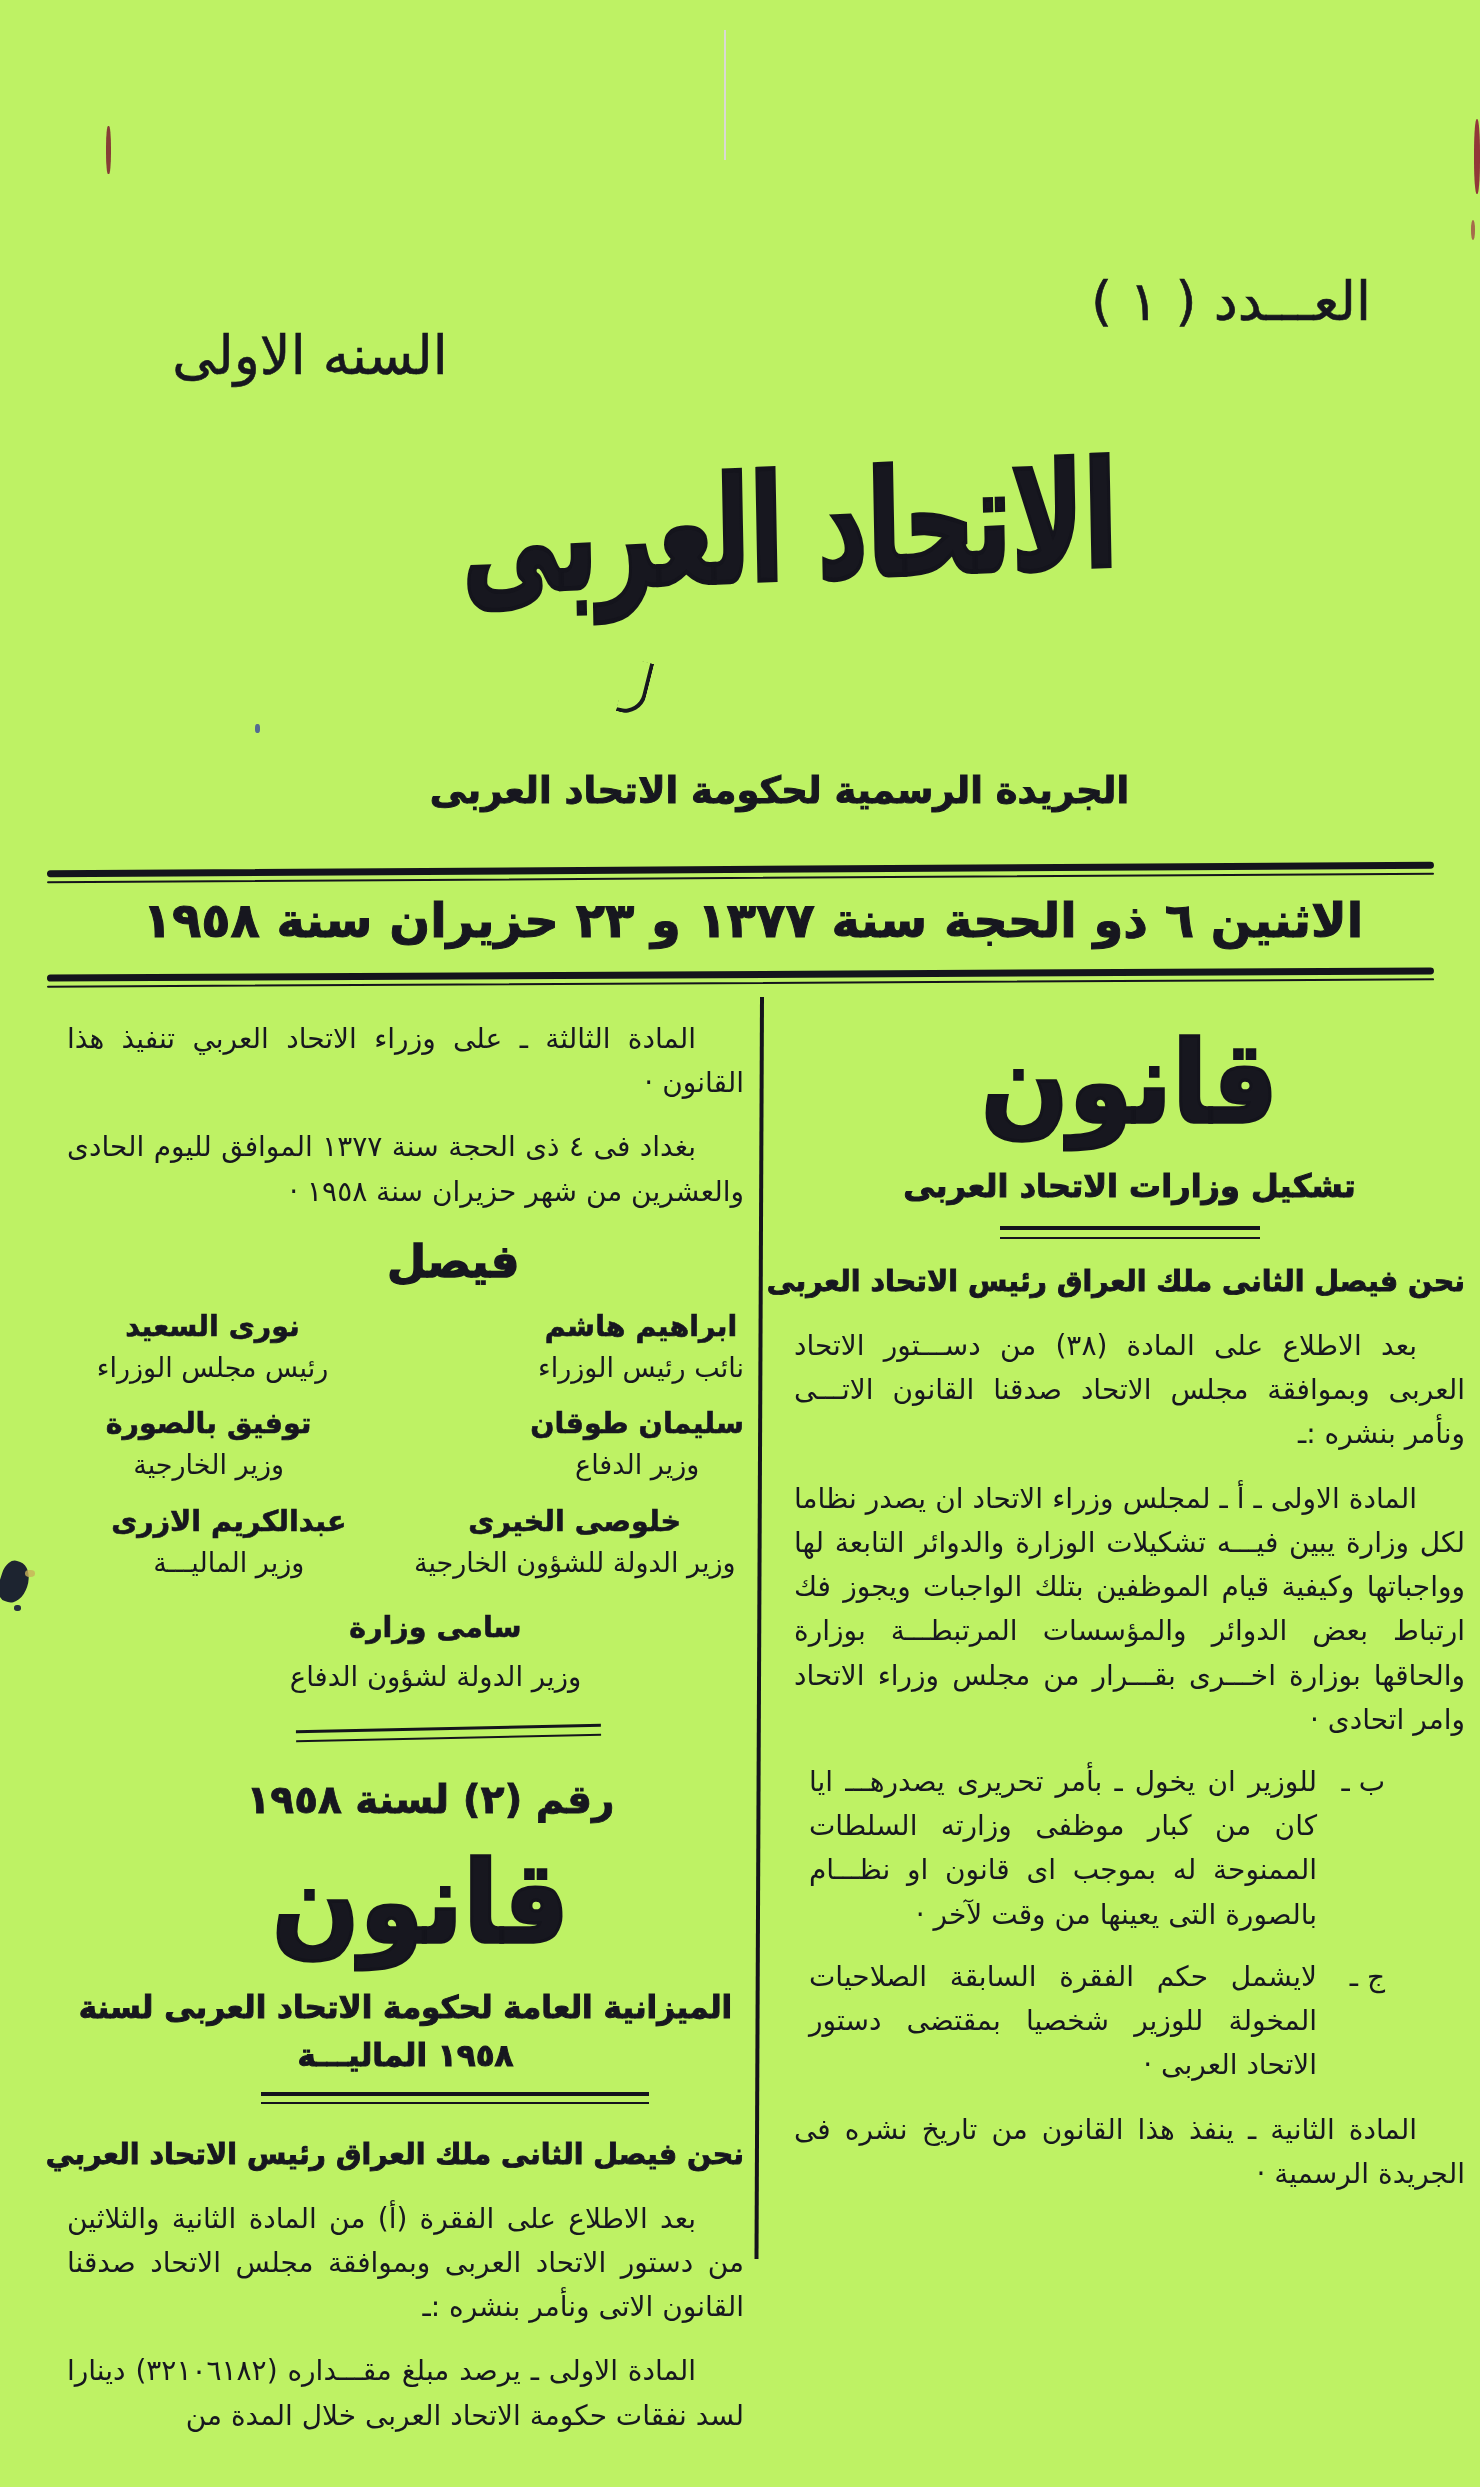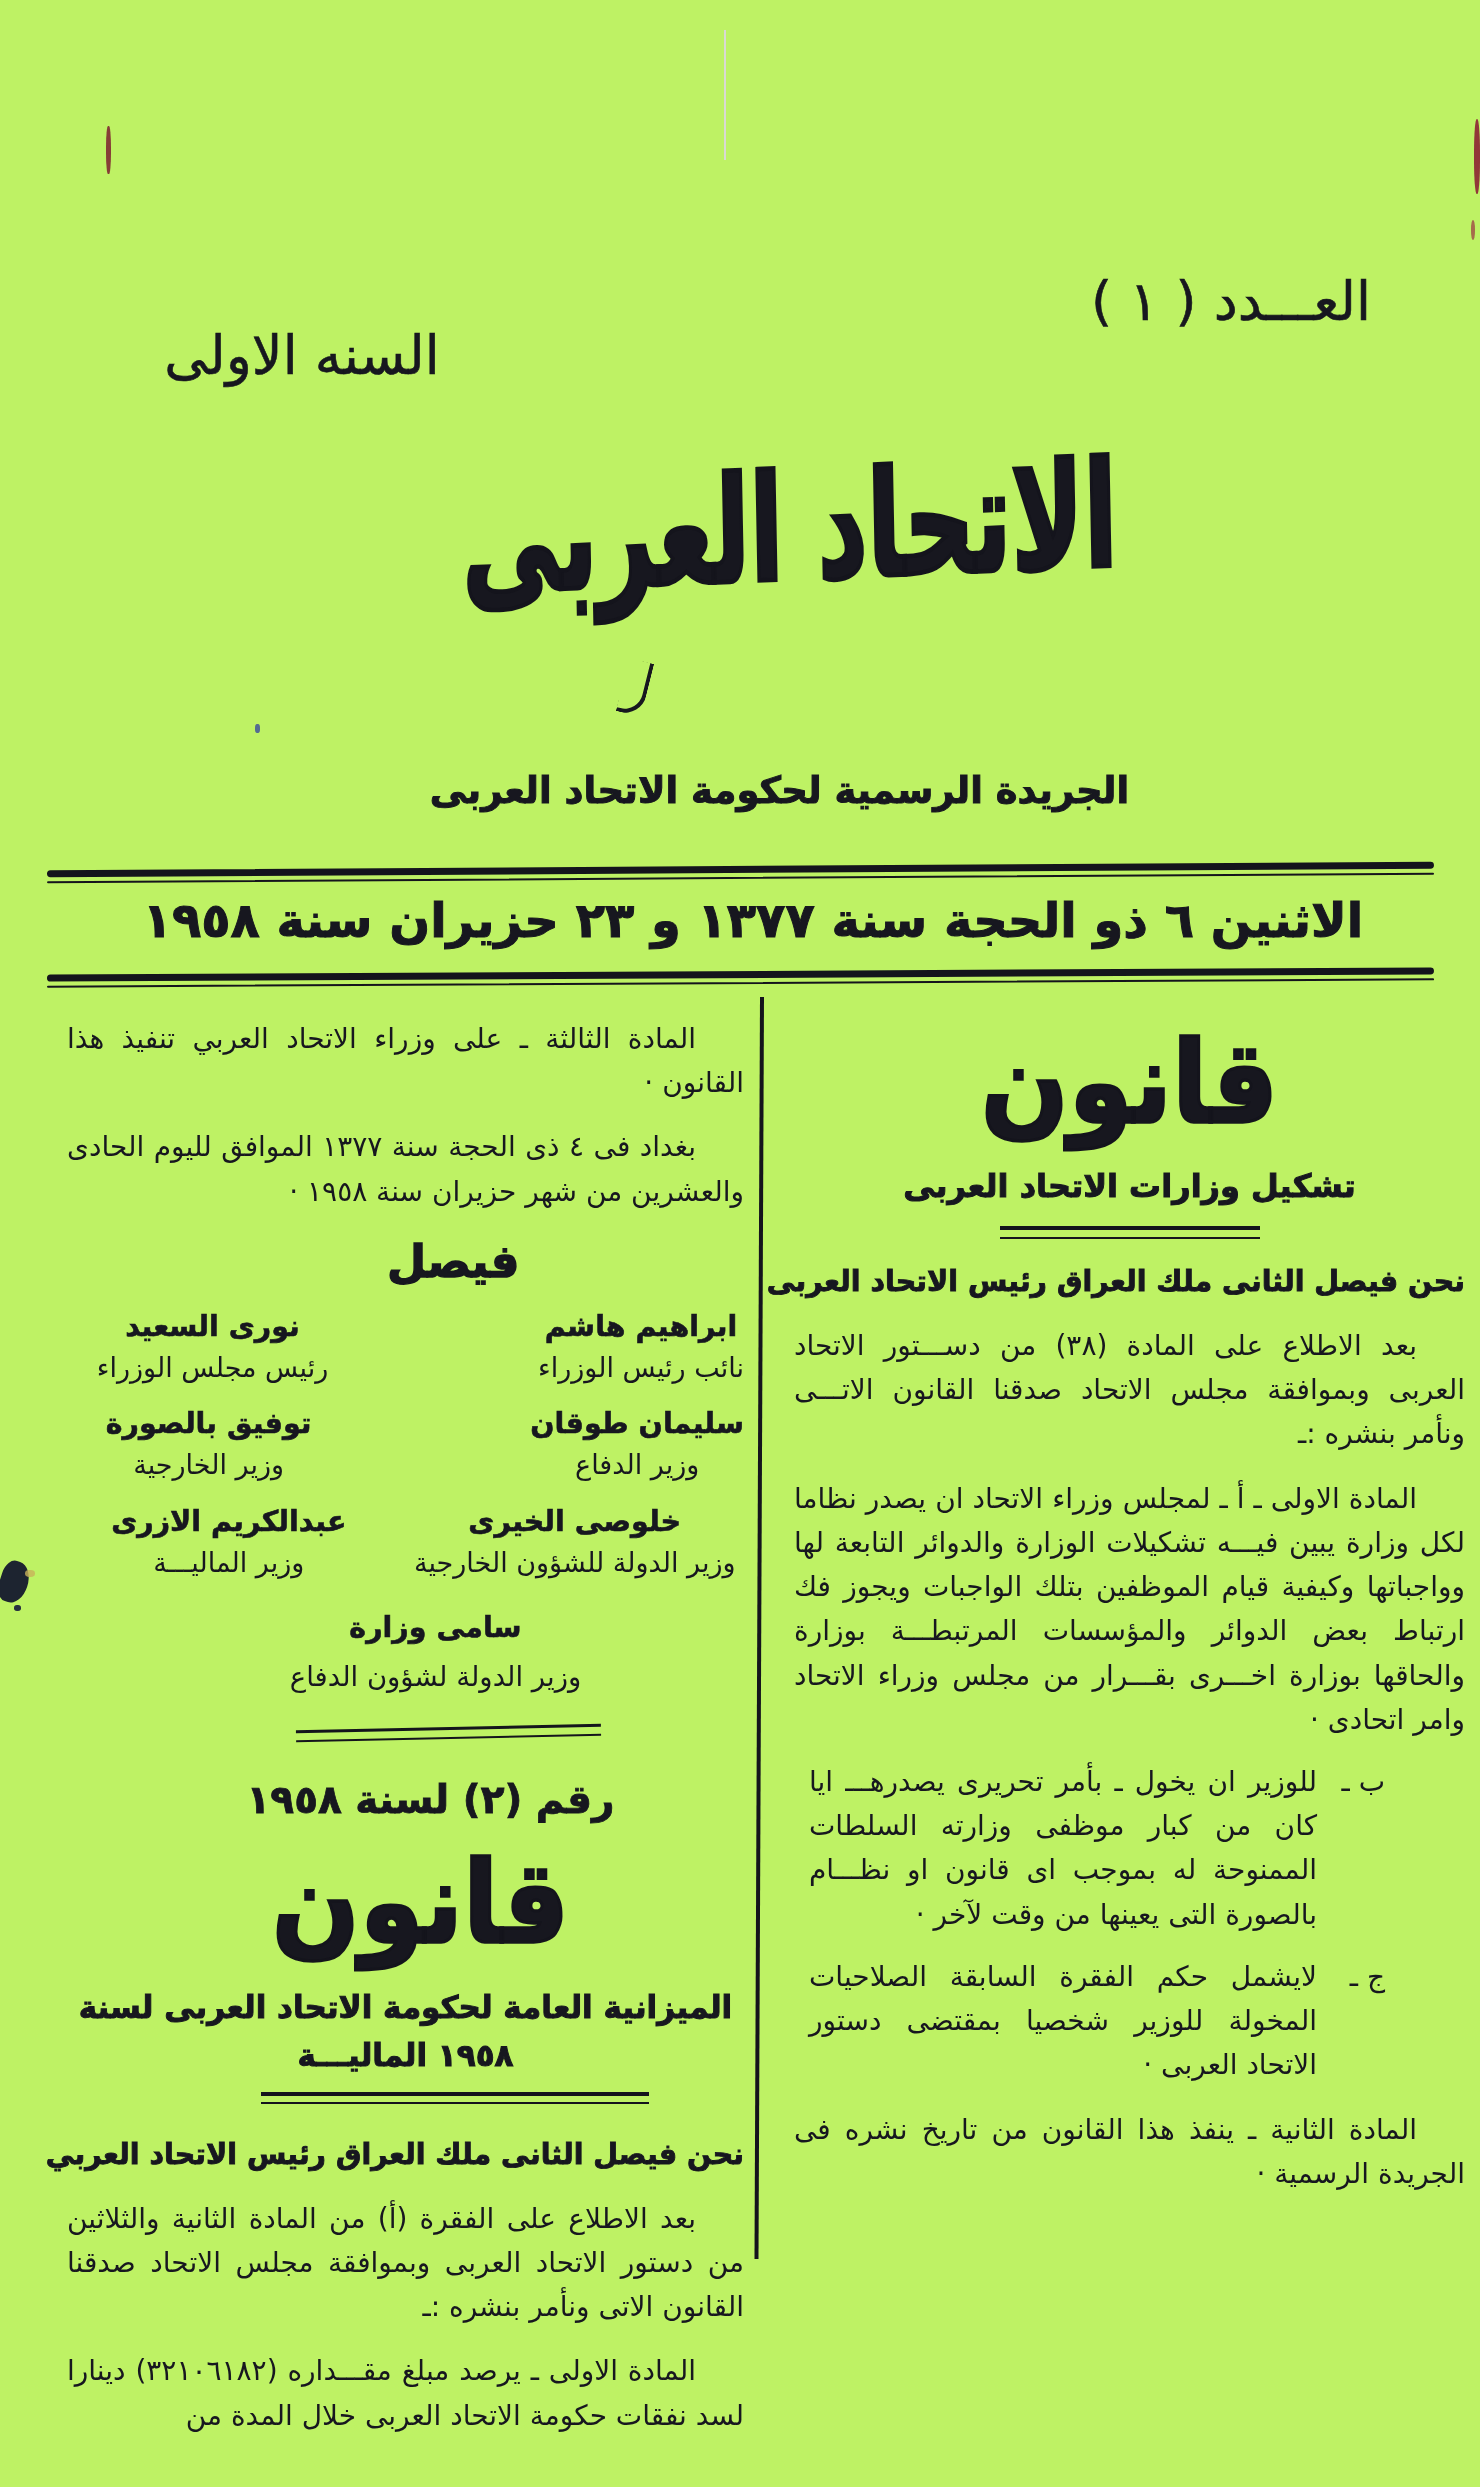--- a/index.html
+++ b/index.html
@@ -4,21 +4,21 @@
 <style>
   html,body{margin:0;padding:0;background:#e8e8e4;}
   .page{
     position:relative; width:1481px; height:2487px; margin:0 auto;
     background:#bef264; color:#17171f; overflow:hidden;
     font-family:"DejaVu Sans", sans-serif; direction:rtl;
   }
   
   .hdr-issue{position:absolute; top:270px; left:1039px; width:386px; text-align:center;
     font-size:54px; -webkit-text-stroke:0.6px #17171f; letter-spacing:1px; white-space:nowrap;}
-  .hdr-year{position:absolute; top:324px; left:125px; width:356px; text-align:center;
+  .hdr-year{position:absolute; top:324px; left:133px; width:356px; text-align:center;
     font-size:54px; -webkit-text-stroke:0.6px #17171f; white-space:nowrap;}
   .masthead{position:absolute; top:465px; left:415px; width:751px; text-align:center;
     font-size:111px; font-weight:bold; -webkit-text-stroke:3.5px #14141c; line-height:1.15;
     white-space:nowrap; transform:scale(.88,1.32) rotate(-1.6deg); transform-origin:center;}
   .calligrapher-mark{position:absolute; top:660px; left:623px; width:26px; height:55px;}
   .calligrapher-mark:before{content:""; position:absolute; inset:0;
     border-right:4.5px solid #17171f; border-bottom:4.5px solid #17171f; border-radius:0 0 22px 0;
     transform:rotate(14deg);}
   .subtitle{position:absolute; top:769px; left:405px; width:751px; text-align:center;
     font-size:37px; font-weight:bold; -webkit-text-stroke:1px #17171f; white-space:nowrap;}

